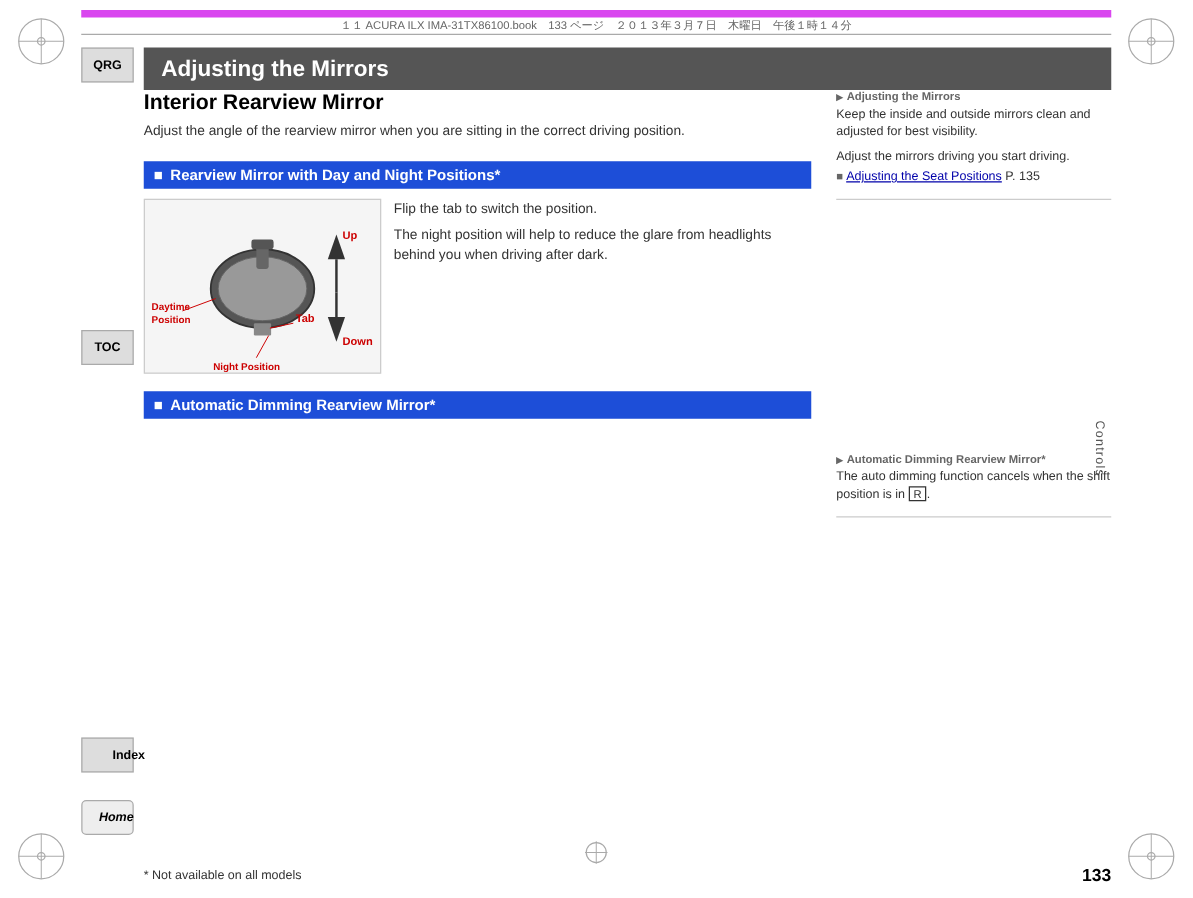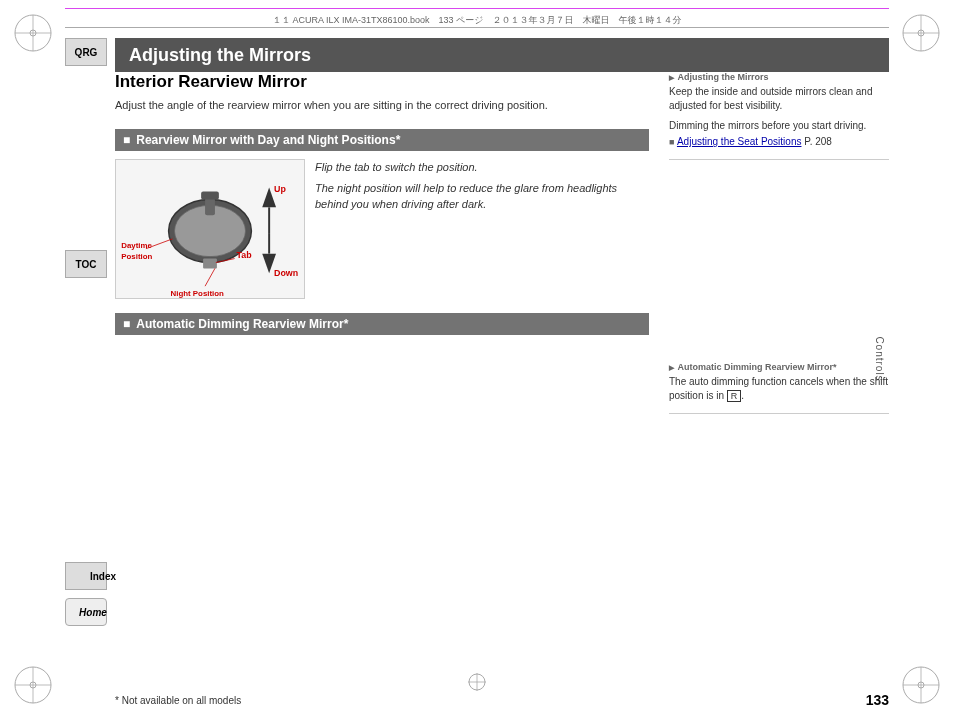--- a/index.html
+++ b/index.html
@@ -27,21 +27,21 @@
 
     
     .header-bar {
       position: absolute;
       top: 8px;
       left: 65px;
       right: 65px;
       height: 20px;
       display: flex;
       align-items: flex-end;
-      border-top: 1px solid #d946ef;
+      border-top: 6px solid #d946ef;
       border-bottom: 1px solid #aaa;
     }
     .header-text {
       font-size: 9px;
       color: #666;
       margin: 0 auto;
     }
 
     
     .title-bar {
@@ -62,21 +62,21 @@
     }
 
     
     .sidebar-left {
       position: absolute;
       left: 65px;
       top: 38px;
       width: 50px;
       display: flex;
       flex-direction: column;
-      gap: 2px;
+      gap: 16px;
     }
     .sidebar-btn {
       background: #ddd;
       border: 1px solid #aaa;
       width: 42px;
       height: 28px;
       display: flex;
       align-items: center;
       justify-content: center;
       font-size: 10px;
@@ -128,21 +128,21 @@
       flex: 1;
     }
     .col-right {
       width: 220px;
       font-size: 10px;
       color: #333;
     }
 
     
     .subsection-header {
-      background: #737373;
+      background: #1d4ed8;
       color: #fff;
       font-size: 12px;
       font-weight: bold;
       padding: 4px 8px;
       margin-bottom: 8px;
       display: flex;
       align-items: center;
     }
     .subsection-header::before {
       content: '■';
@@ -161,21 +161,20 @@
       border: 1px solid #ccc;
       background: #f5f5f5;
       position: relative;
       flex-shrink: 0;
     }
     .diagram-text {
       font-size: 11px;
       color: #333;
       flex: 1;
       line-height: 1.5;
-      font-style: italic;
     }
 
     
     .mirror-svg {
       width: 100%;
       height: 100%;
     }
 
     
     .hint-block {
@@ -353,24 +352,24 @@
       </div>
       <div class="diagram-container">
 
       </div>
     </div>
 
     <div class="col-right">
       <div class="hint-block">
         <div class="hint-title">Adjusting the Mirrors</div>
         <p class="hint-text" style="margin-bottom:6px;">Keep the inside and outside mirrors clean and adjusted for best visibility.</p>
-        <p class="hint-text" style="margin-bottom:2px;">Dimming the mirrors before you start driving.</p>
+        <p class="hint-text" style="margin-bottom:2px;">Adjust the mirrors driving you start driving.</p>
         <p class="hint-text">
           <span style="color:#666; font-size:9px;">■ </span><span class="hint-link">Adjusting the Seat Positions</span>
-          <span style="color:#333;">P. 208</span>
+          <span style="color:#333;">P. 135</span>
         </p>
       </div>
 
       <div style="height: 190px;"></div>
 
       <div class="hint-block">
         <div class="hint-title">Automatic Dimming Rearview Mirror*</div>
         <p class="hint-text">
           <span>The auto dimming function cancels when the shift position is in</span>
           <span style="border: 1px solid #333; padding: 0 3px; font-size: 9px;">R</span>.

